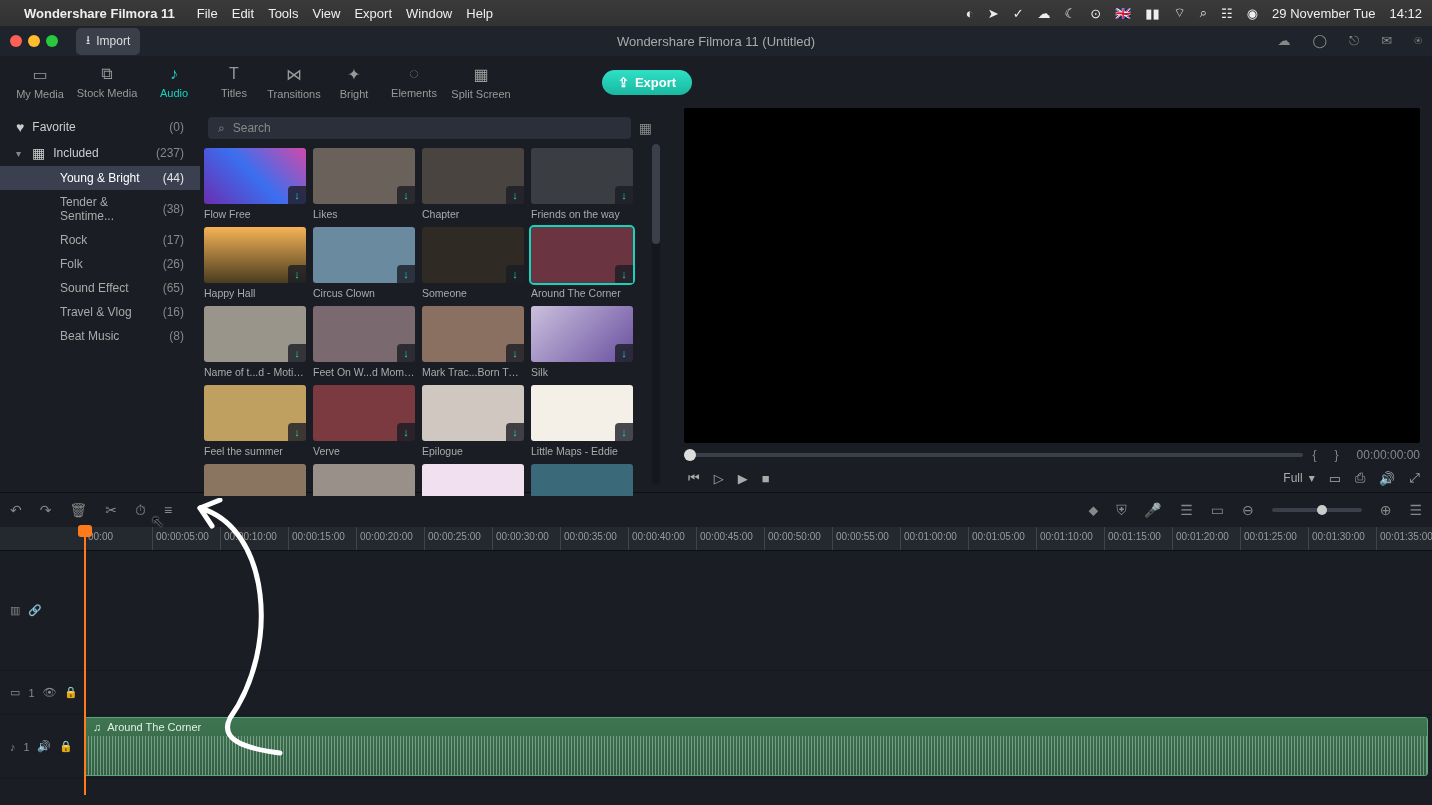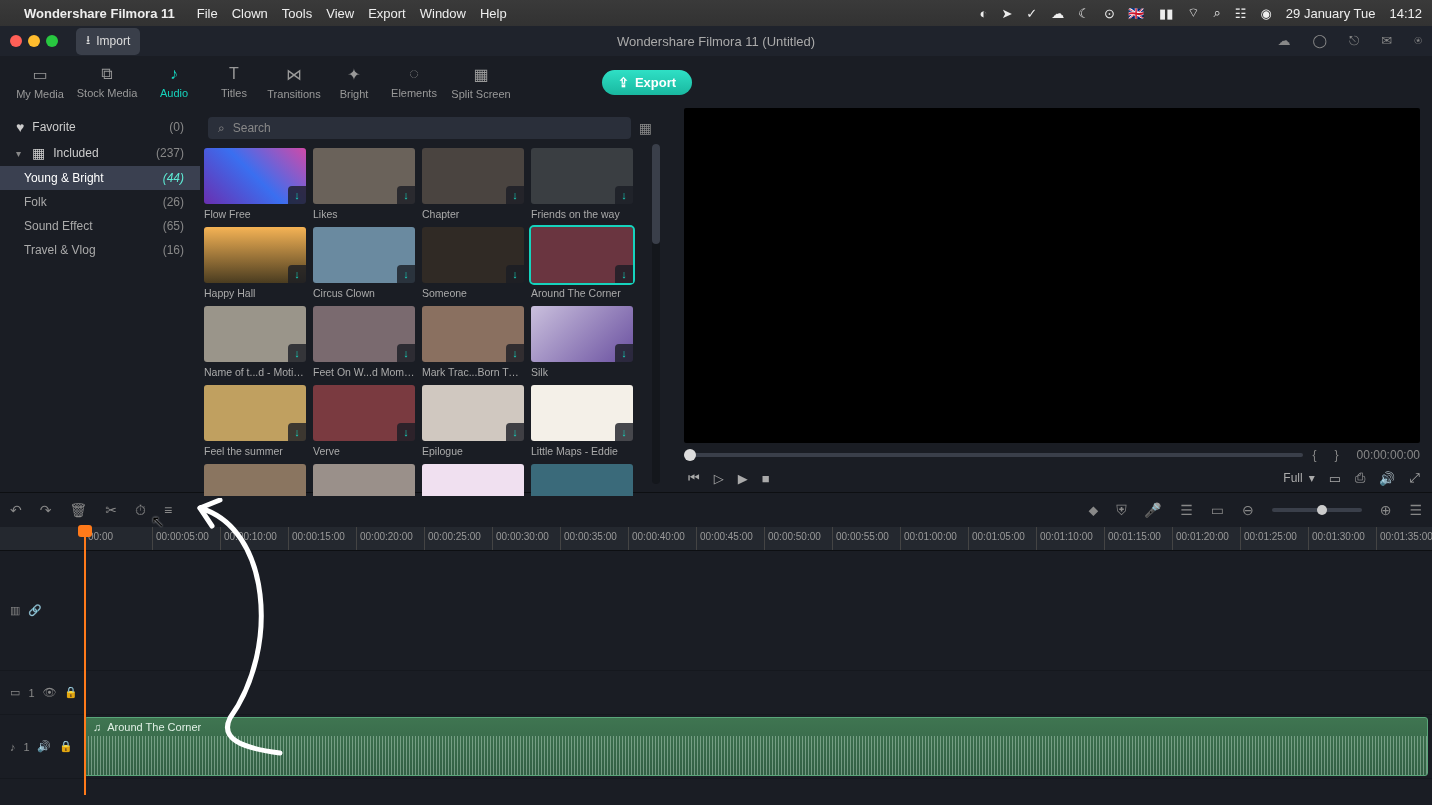--- a/index.html
+++ b/index.html
@@ -32,23 +32,23 @@
 .exportbtn { margin-left: 84px; background: linear-gradient(180deg,#2fe0c5,#19b8a0); color:#fff; padding: 5px 16px; border-radius: 14px; font-size: 13px; font-weight:600; display:flex; align-items:center; gap:6px; }
 
 
 .mainrow { display:flex; height: 384px; }
 
 
 .sidebar { width: 200px; padding: 6px 0; font-size: 12px; }
 .sbrow { display:flex; align-items:center; padding: 5px 16px; color:#aaa; }
 .sbrow .cnt { margin-left:auto; color:#888; }
 .sbrow.header { color:#ccc; }
-.sbrow.child { padding-left: 24px; }
+.sbrow.child { padding-left: 60px; }
 .sbrow.sel { background:#3a4050; color:#fff; border-radius: 0; }
-.sbrow.sel .cnt { color:#5eead4;font-style:italic; }
+.sbrow.sel .cnt { color:#e5e5e5; }
 .sidebar .arrowic { width:12px; display:inline-block; margin-right:4px; font-size:10px; color:#888; }
 .sidebar .ic { margin-right:8px; font-size:14px; }
 
 
 .mediacol { width: 460px; position:relative; }
 .searchrow { height: 32px; display:flex; align-items:center; padding: 0 8px; margin: 4px 0; }
 .searchbox { flex:1; background:#2a2f3a; border-radius:4px; padding: 4px 10px; font-size:12px; color:#888; display:flex; align-items:center; gap:8px; }
 .viewtoggle { margin-left:8px; color:#888; font-size:14px; }
 .scrollthumbs { height: 348px; overflow:hidden; padding-right: 8px; }
 .thumbgrid { display:flex; flex-wrap:wrap; gap: 7px; padding: 0 4px; }
@@ -99,40 +99,40 @@
 
 .cursor { position:absolute; left:151px; top:512px; font-size:16px; color:#000; z-index:40; pointer-events:none; text-shadow: 0 0 2px #fff; }
 </style>
 </head>
 <body>
 
 <div class="mac-menubar">
   <span class="apple"></span>
   <span class="app">Wondershare Filmora 11</span>
   <span class="menuitem">File</span>
-  <span class="menuitem">Clown</span>
+  <span class="menuitem">Edit</span>
   <span class="menuitem">Tools</span>
   <span class="menuitem">View</span>
   <span class="menuitem">Export</span>
   <span class="menuitem">Window</span>
   <span class="menuitem">Help</span>
   <span class="spacer"></span>
   <span class="status-ic">◐</span>
   <span class="status-ic">➤</span>
   <span class="status-ic">✓</span>
   <span class="status-ic">☁</span>
   <span class="status-ic">☾</span>
   <span class="status-ic">⊙</span>
   <span class="status-ic">🇬🇧</span>
   <span class="status-ic">▮▮</span>
   <span class="status-ic">⌔</span>
   <span class="status-ic">⌕</span>
   <span class="status-ic">☷</span>
   <span class="status-ic">◉</span>
-  <span class="dateclock">29 January Tue</span>
+  <span class="dateclock">29 November Tue</span>
   <span class="dateclock">14:12</span>
 </div>
 
 <div class="titlebar">
   <div class="traffic">
     <div class="dot r"></div>
     <div class="dot y"></div>
     <div class="dot g"></div>
   </div>
   <div class="importbtn">
@@ -201,30 +201,42 @@
       <span class="ic">▦</span>
       <span>Included</span>
       <span class="cnt">(237)</span>
     </div>
     <div id="catlist">
         <div class="sbrow child sel">
           <span>Young &amp; Bright</span>
           <span class="cnt">(44)</span>
         </div>
         <div class="sbrow child">
+          <span>Tender &amp; Sentime...</span>
+          <span class="cnt">(38)</span>
+        </div>
+        <div class="sbrow child">
+          <span>Rock</span>
+          <span class="cnt">(17)</span>
+        </div>
+        <div class="sbrow child">
           <span>Folk</span>
           <span class="cnt">(26)</span>
         </div>
         <div class="sbrow child">
           <span>Sound Effect</span>
           <span class="cnt">(65)</span>
         </div>
         <div class="sbrow child">
           <span>Travel &amp; Vlog</span>
           <span class="cnt">(16)</span>
+        </div>
+        <div class="sbrow child">
+          <span>Beat Music</span>
+          <span class="cnt">(8)</span>
         </div>
       </div>
   </div>
 
   <div class="mediacol">
     <div class="searchrow">
       <div class="searchbox">
         <span>⌕</span>
         <span>Search</span>
       </div>

